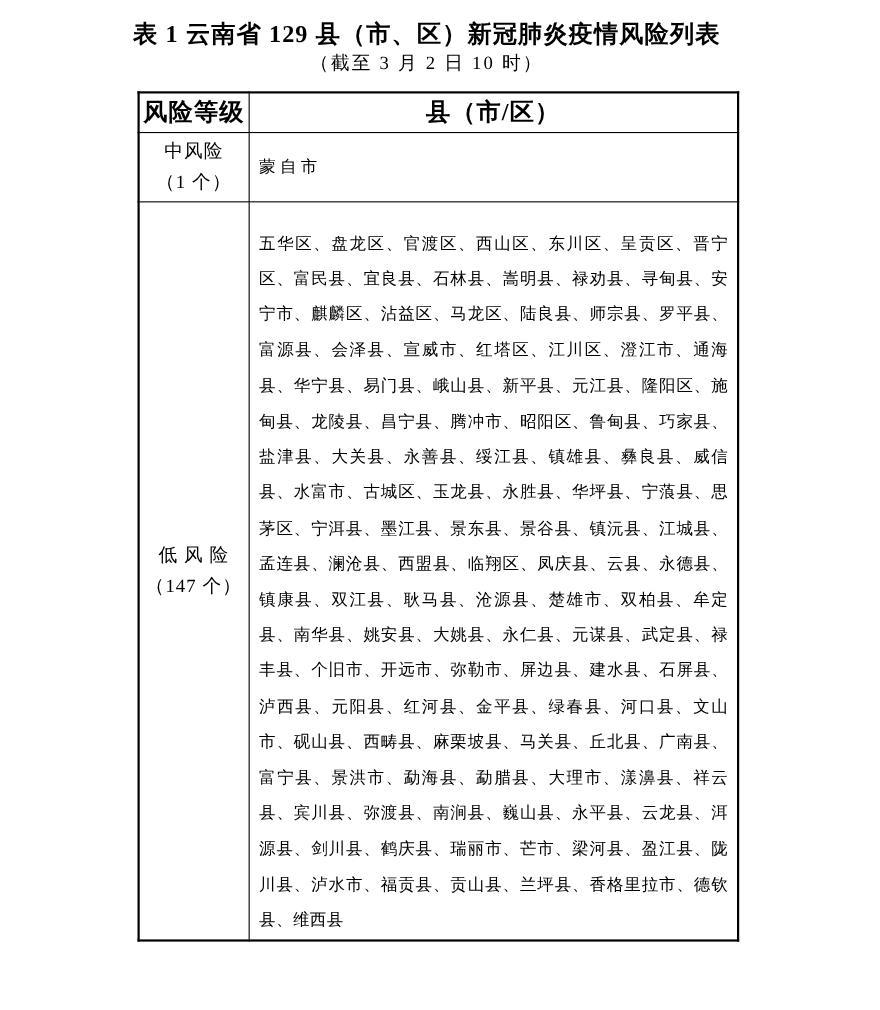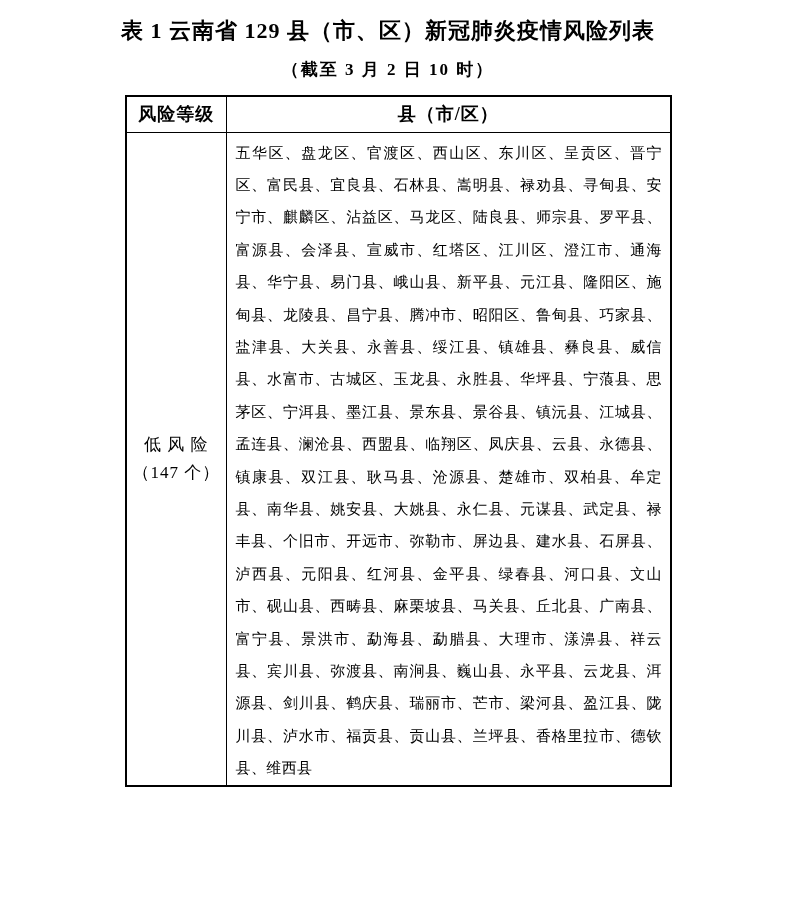--- a/index.html
+++ b/index.html
@@ -19,24 +19,24 @@
   .doc-title {
     margin: 0;
     padding-top: 18px;
     text-align: center;
     font-size: 22px;
     font-weight: bold;
     letter-spacing: 1px;
     line-height: 26px;
   }
   .doc-subtitle {
-    margin-top: 16px;
+    margin-top: 4px;
     text-align: center;
     font-size: 17px;
-    font-weight: bold;
+    font-weight: normal;
     letter-spacing: 2px;
     line-height: 20px;
   }
   table.risk-table {
     margin: 15px 0 0 125px;
     width: 545px;
     table-layout: fixed;
     border-collapse: collapse;
     border: 2px solid #000;
   }
@@ -46,40 +46,40 @@
     border: 1px solid #000;
     box-sizing: border-box;
     vertical-align: middle;
     padding: 0;
   }
   .risk-table thead tr { height: 36px; }
   tr.row-high   { height: 61px; }
   tr.row-medium { height: 63px; }
   tr.row-low    { height: 619px; }
   .risk-table th {
-    font-size: 18px;
+    font-size: 22px;
     font-weight: bold;
     text-align: center;
     letter-spacing: 1px;
   }
   td.level-cell {
     text-align: center;
     font-size: 17px;
     line-height: 28px;
     letter-spacing: 1px;
   }
   td.county-cell {
     font-size: 15px;
     padding-left: 9px;
     padding-right: 8px;
     letter-spacing: 4px;
   }
   tr.row-low td.county-cell {
     vertical-align: top;
-    padding-top: 4px;
+    padding-top: 22px;
     line-height: 32.4px;
     letter-spacing: 0.4px;
     text-align: justify;
   }
 </style>
 </head>
 <body>
 
 <div class="page">
 
@@ -92,20 +92,27 @@
       <col class="col-level">
       <col class="col-county">
     </colgroup>
     <thead>
       <tr>
         <th>风险等级</th>
         <th>县（市/区）</th>
       </tr>
     </thead>
     <tbody>
+      <tr class="row-medium">
+        <td class="level-cell">
+          <div>中风险</div>
+          <div>（1 个）</div>
+        </td>
+        <td class="county-cell">蒙自市</td>
+      </tr>
       <tr class="row-low">
         <td class="level-cell">
           <div>低 风 险</div>
           <div>（147 个）</div>
         </td>
         <td class="county-cell">五华区、盘龙区、官渡区、西山区、东川区、呈贡区、晋宁区、富民县、宜良县、石林县、嵩明县、禄劝县、寻甸县、安宁市、麒麟区、沾益区、马龙区、陆良县、师宗县、罗平县、富源县、会泽县、宣威市、红塔区、江川区、澄江市、通海县、华宁县、易门县、峨山县、新平县、元江县、隆阳区、施甸县、龙陵县、昌宁县、腾冲市、昭阳区、鲁甸县、巧家县、盐津县、大关县、永善县、绥江县、镇雄县、彝良县、威信县、水富市、古城区、玉龙县、永胜县、华坪县、宁蒗县、思茅区、宁洱县、墨江县、景东县、景谷县、镇沅县、江城县、孟连县、澜沧县、西盟县、临翔区、凤庆县、云县、永德县、镇康县、双江县、耿马县、沧源县、楚雄市、双柏县、牟定县、南华县、姚安县、大姚县、永仁县、元谋县、武定县、禄丰县、个旧市、开远市、弥勒市、屏边县、建水县、石屏县、泸西县、元阳县、红河县、金平县、绿春县、河口县、文山市、砚山县、西畴县、麻栗坡县、马关县、丘北县、广南县、富宁县、景洪市、勐海县、勐腊县、大理市、漾濞县、祥云县、宾川县、弥渡县、南涧县、巍山县、永平县、云龙县、洱源县、剑川县、鹤庆县、瑞丽市、芒市、梁河县、盈江县、陇川县、泸水市、福贡县、贡山县、兰坪县、香格里拉市、德钦县、维西县</td>
       </tr>
     </tbody>
   </table>
 

